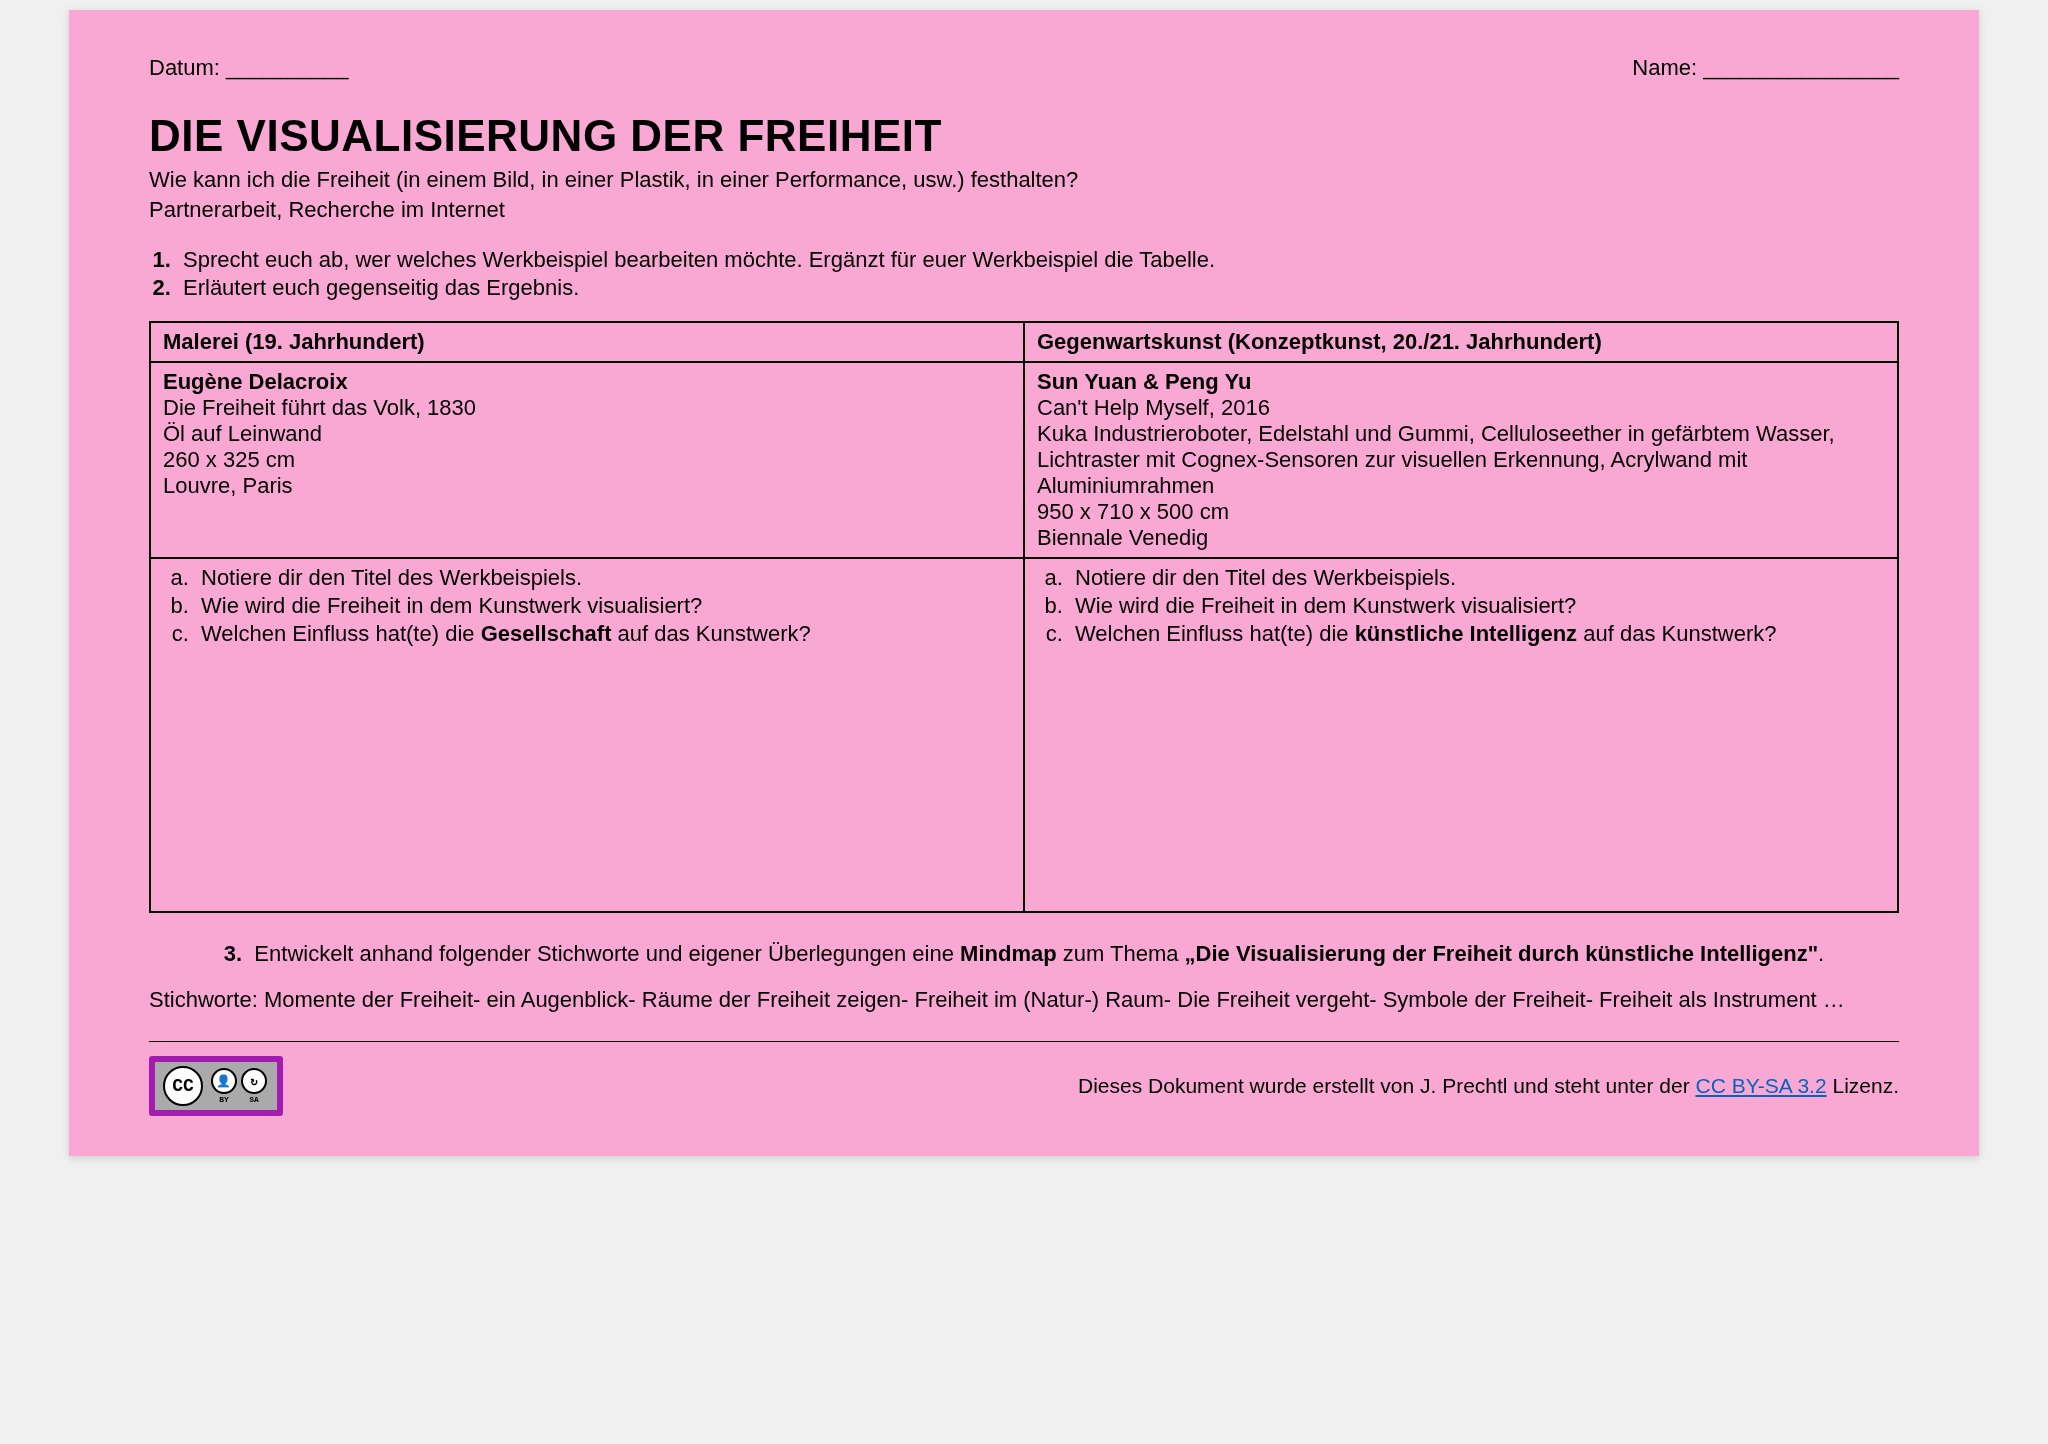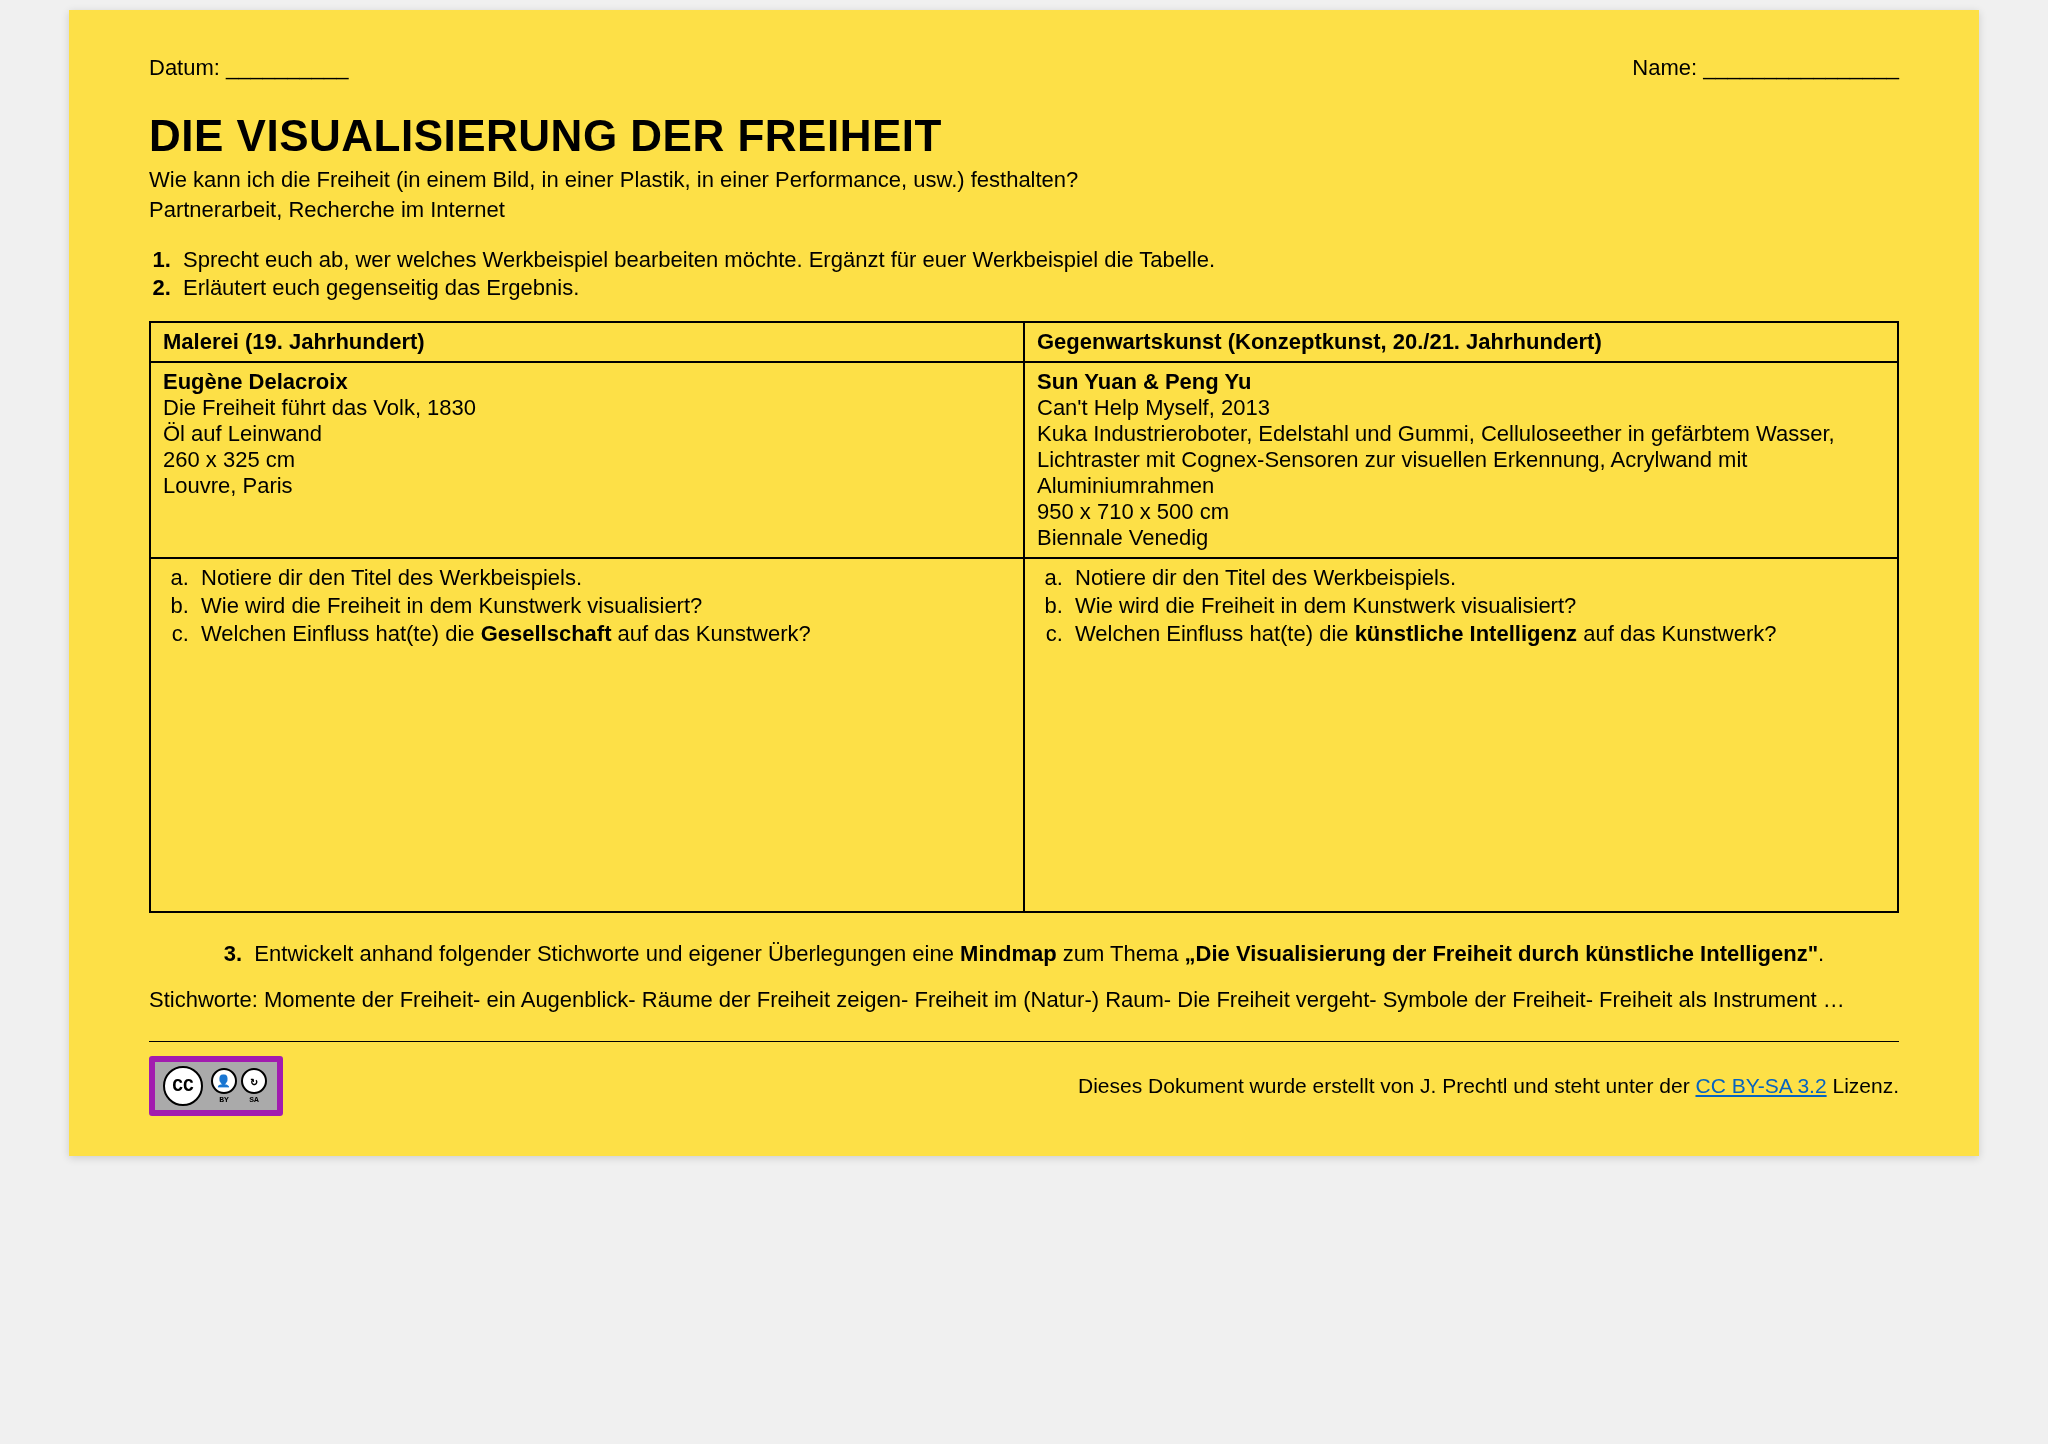--- a/index.html
+++ b/index.html
@@ -5,21 +5,21 @@
     body {
       margin: 0;
       padding: 0;
       font-family: "Century Gothic", "Avant Garde", Arial, sans-serif;
       background: #f0f0f0;
       color: #000;
     }
     .page {
       width: 1910px;
       margin: 10px auto;
-      background: #fde047;
+      background: #f9a8d4;
       padding: 45px 80px 40px 80px;
       box-sizing: border-box;
       box-shadow: 0 2px 8px rgba(0,0,0,0.15);
     }
     .header-row {
       display: flex;
       justify-content: space-between;
       font-size: 22px;
       margin-bottom: 30px;
     }
@@ -191,21 +191,21 @@
     <tr>
       <td>
         <div class="artist">Eugène Delacroix</div>
         <div>Die Freiheit führt das Volk, 1830</div>
         <div>Öl auf Leinwand</div>
         <div>260 x 325 cm</div>
         <div>Louvre, Paris</div>
       </td>
       <td>
         <div class="artist">Sun Yuan &amp; Peng Yu</div>
-        <div>Can't Help Myself, 2013</div>
+        <div>Can't Help Myself, 2016</div>
         <div>Kuka Industrieroboter, Edelstahl und Gummi, Celluloseether in gefärbtem Wasser, Lichtraster mit Cognex-Sensoren zur visuellen Erkennung, Acrylwand mit Aluminiumrahmen</div>
         <div>950 x 710 x 500 cm</div>
         <div>Biennale Venedig</div>
       </td>
     </tr>
     <tr>
       <td class="big-cell">
         <ol class="sub-list">
           <li>Notiere dir den Titel des Werkbeispiels.</li>
           <li>Wie wird die Freiheit in dem Kunstwerk visualisiert?</li>

